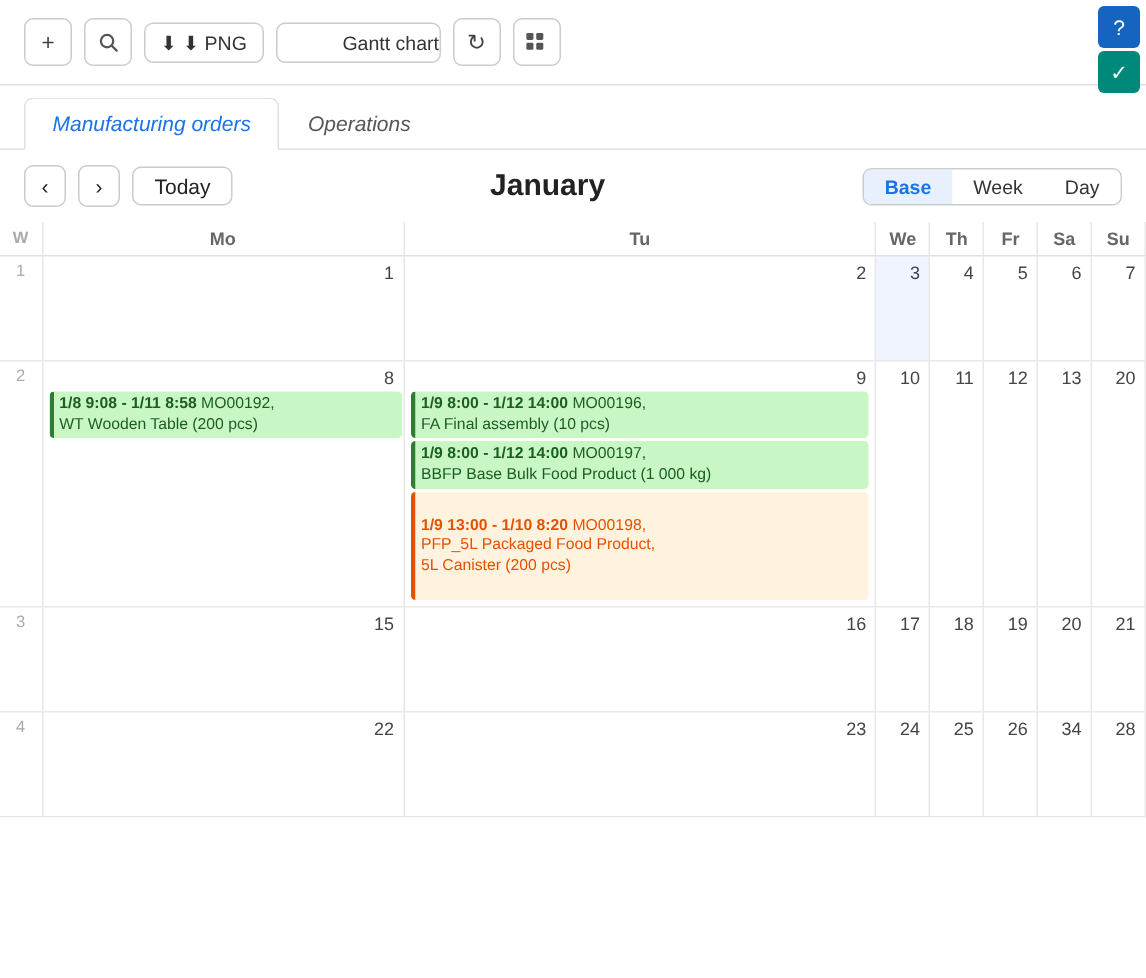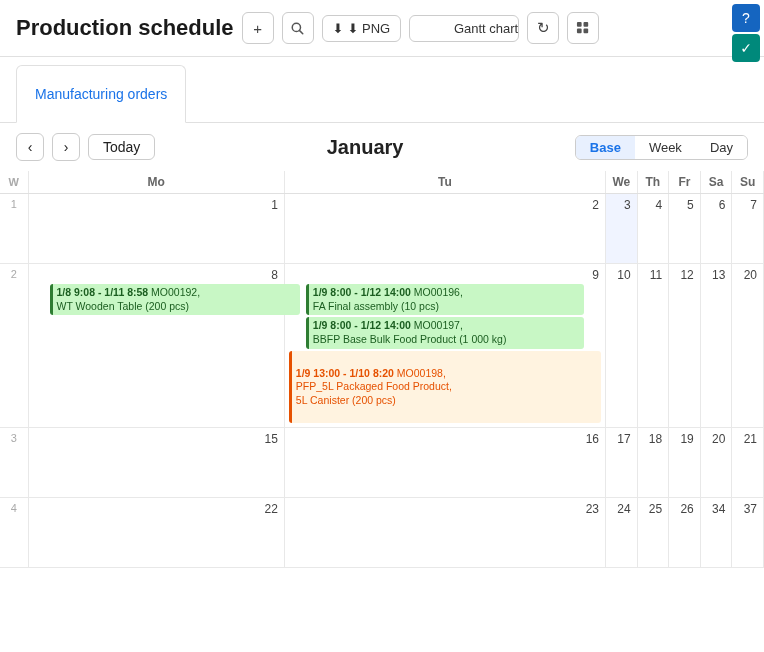--- a/index.html
+++ b/index.html
@@ -35,26 +35,27 @@
     .corner-icon.teal { background: #00897b; color: #fff; }
 
     
     .tabs {
       display: flex;
       padding: 8px 16px 0;
       border-bottom: 1px solid #e0e0e0;
       gap: 0;
     }
     .tab {
-      padding: 20px 18px;
+      padding: 8px 18px;
       font-size: 14px;
       cursor: pointer;
       border: 1px solid transparent;
       border-radius: 6px 6px 0 0;
       color: #555;
+      font-style: italic;
     }
     .tab.active {
       border: 1px solid #e0e0e0;
       border-bottom: 1px solid #fff;
       color: #1a73e8;
       background: #fff;
       font-weight: 500;
       margin-bottom: -1px;
     }
 
@@ -80,21 +81,21 @@
       vertical-align: top; border-right: 1px solid #e8e8e8; border-bottom: 1px solid #e8e8e8;
       padding: 2px 4px; min-height: 70px; height: 70px; font-size: 12px; color: #333;
     }
     .cal-grid td.week-num { color: #aaa; font-size: 11px; text-align: center; vertical-align: top; padding-top: 4px; border-right: 1px solid #e8e8e8; width: 22px; }
     .day-num { font-size: 12px; color: #444; text-align: right; padding: 2px 2px 0 0; }
     .day-shaded { background: #f0f4ff; }
 
     
     .event-green {
       background: #c8f7c5; border-left: 3px solid #2e7d32; border-radius: 3px;
-      font-size: 10.5px; color: #1b5e20; padding: 2px 4px; margin: 2px 17px;
+      font-size: 10.5px; color: #1b5e20; padding: 2px 4px; margin: 2px 0;
       line-height: 1.3;
     }
     .event-orange {
       background: #fff3e0; border-left: 3px solid #e65100; border-radius: 3px;
       font-size: 10.5px; color: #e65100; padding: 16px 4px; margin: 2px 0;
       line-height: 1.3;
     }
     .event-bold { font-weight: 700; }
 
     
@@ -107,21 +108,20 @@
 <body>
 
 <div class="container">
 
   <div class="corner-wrap">
     <div class="corner-icon blue">?</div>
     <div class="corner-icon teal">✓</div>
   </div>
 
   <div class="top-bar">
-    <span class="page-title">Production schedule</span>
     <div class="top-btn-icon">+</div>
     <div class="top-btn-icon">
       <svg width="15" height="15" viewBox="0 0 20 20" fill="none" xmlns="http://www.w3.org/2000/svg">
         <circle cx="8.5" cy="8.5" r="5.5" stroke="#555" stroke-width="2"></circle>
         <line x1="12.5" y1="12.5" x2="17" y2="17" stroke="#555" stroke-width="2" stroke-linecap="round"></line>
       </svg>
     </div>
     <div class="top-btn">
       <span>⬇</span>
       <span>⬇ PNG</span>
@@ -133,20 +133,21 @@
         <rect x="1" y="1" width="5" height="5" rx="1" fill="#555"></rect>
         <rect x="8" y="1" width="5" height="5" rx="1" fill="#555"></rect>
         <rect x="1" y="8" width="5" height="5" rx="1" fill="#555"></rect>
         <rect x="8" y="8" width="5" height="5" rx="1" fill="#555"></rect>
       </svg>
     </div>
   </div>
 
   <div class="tabs">
     <div class="tab active">Manufacturing orders</div>
+    <div class="tab">Operations</div>
   </div>
 
   <div class="cal-nav">
     <div class="nav-btn">‹</div>
     <div class="nav-btn">›</div>
     <div class="today-btn">Today</div>
     <div class="month-title">January</div>
     <div class="view-btns">
       <button class="view-btn active">Base</button>
       <button class="view-btn">Week</button>
@@ -272,18 +273,18 @@
         <td>
             <div class="day-num">25</div>
           </td>
         <td>
             <div class="day-num">26</div>
           </td>
         <td>
             <div class="day-num">34</div>
           </td>
         <td>
-            <div class="day-num">37</div>
+            <div class="day-num">28</div>
           </td>
       </tr>
     </tbody>
   </table>
 </div>
 
 </body></html>

